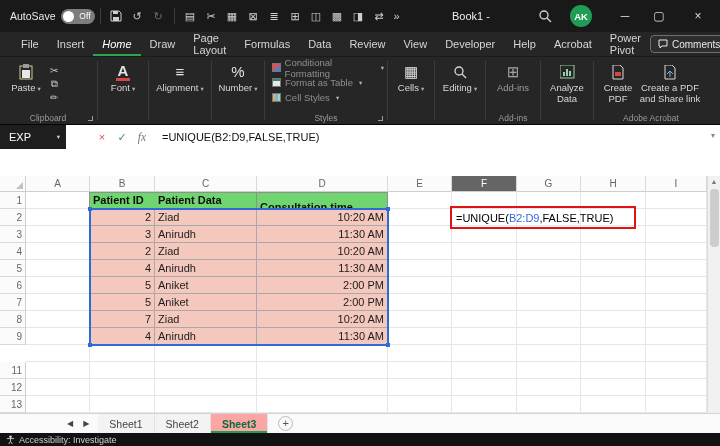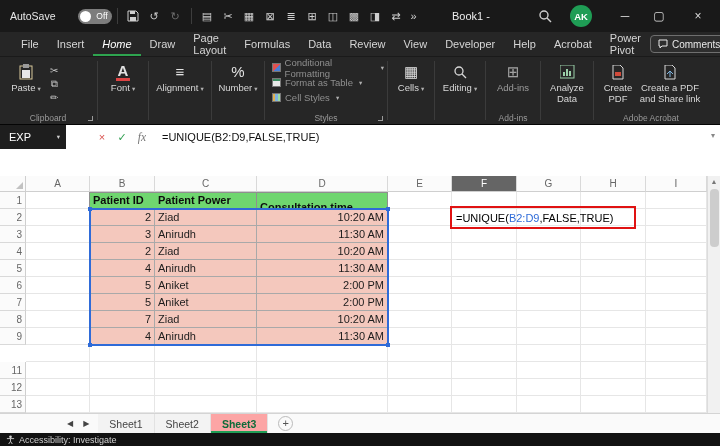--- a/index.html
+++ b/index.html
@@ -3,21 +3,21 @@
 <meta charset="utf-8">
 <style>
   * { margin:0; padding:0; box-sizing:border-box; }
   html,body { width:720px; height:446px; overflow:hidden; background:#000; }
   .app { position:relative; width:720px; height:446px; background:#fff;
          font-family:"Liberation Sans", sans-serif; }
 
   
   .titlebar { position:absolute; top:0; left:0; right:0; height:32px; background:#191919;
               display:flex; align-items:center; color:#e8e8e8; }
-  .autosave { display:flex; align-items:center; gap:22px; font-size:10.5px; margin-left:10px; cursor:default; }
+  .autosave { display:flex; align-items:center; gap:5px; font-size:10.5px; margin-left:10px; cursor:default; }
   .as-pill { width:34px; height:15px; background:#7d7d7d; border-radius:8px; position:relative;
              display:flex; align-items:center; justify-content:flex-end; padding-right:4px; }
   .as-knob { position:absolute; left:2px; top:2px; width:11px; height:11px; border-radius:50%; background:#fff; }
   .as-state { font-size:8.5px; color:#fff; }
   .tb-icon { width:19px; height:22px; display:inline-flex; align-items:center; justify-content:center;
              font-size:11px; color:#cfcfcf; margin:0 1px; }
   .tb-icon.dim { color:#6f6f6f; }
   .tb-sep { width:1px; height:16px; background:#3d3d3d; margin:0 5px; }
   .tb-overflow { color:#cfcfcf; font-size:11px; margin:0 4px; }
   .tb-title { position:absolute; left:452px; top:0; height:32px; display:flex; align-items:center;
@@ -382,21 +382,21 @@
       <div class="gabs rowhdr" style="left: 0px; top: 101px; width: 26px; height: 17px;">6</div>
       <div class="gabs rowhdr" style="left: 0px; top: 118px; width: 26px; height: 17px;">7</div>
       <div class="gabs rowhdr" style="left: 0px; top: 135px; width: 26px; height: 17px;">8</div>
       <div class="gabs rowhdr" style="left: 0px; top: 152px; width: 26px; height: 17px;">9</div>
       <div class="gabs rowhdr" style="left: 0px; top: 169px; width: 40px; height: 17px; margin-left: 44px;">10</div>
       <div class="gabs rowhdr" style="left: 0px; top: 186px; width: 26px; height: 17px;">11</div>
       <div class="gabs rowhdr" style="left: 0px; top: 203px; width: 26px; height: 17px;">12</div>
       <div class="gabs rowhdr" style="left: 0px; top: 220px; width: 26px; height: 17px;">13</div>
       <div class="gabs cell" style="left: 26px; top: 16px; width: 64px; height: 17px;"></div>
       <div class="gabs cell thdr" style="left: 90px; top: 16px; width: 75px; height: 17px;">Patient ID</div>
-      <div class="gabs cell thdr" style="left: 155px; top: 16px; width: 102px; height: 17px;">Patient Power</div>
+      <div class="gabs cell thdr" style="left: 155px; top: 16px; width: 102px; height: 17px;">Patient Data</div>
       <div class="gabs cell thdr" style="left: 257px; top: 16px; width: 131px; height: 31px;">Consultation time</div>
       <div class="gabs cell" style="left: 388px; top: 16px; width: 64px; height: 17px;"></div>
       <div class="gabs cell" style="left: 452px; top: 16px; width: 65px; height: 17px;"></div>
       <div class="gabs cell" style="left: 517px; top: 16px; width: 64px; height: 17px;"></div>
       <div class="gabs cell" style="left: 581px; top: 16px; width: 65px; height: 17px;"></div>
       <div class="gabs cell" style="left: 646px; top: 16px; width: 61px; height: 17px;"></div>
       <div class="gabs cell" style="left: 26px; top: 33px; width: 64px; height: 17px;"></div>
       <div class="gabs cell tdata ar" style="left: 90px; top: 33px; width: 65px; height: 17px;">2</div>
       <div class="gabs cell tdata al" style="left: 155px; top: 33px; width: 102px; height: 17px;">Ziad</div>
       <div class="gabs cell tdata ar" style="left: 257px; top: 33px; width: 131px; height: 17px;">10:20 AM</div>

